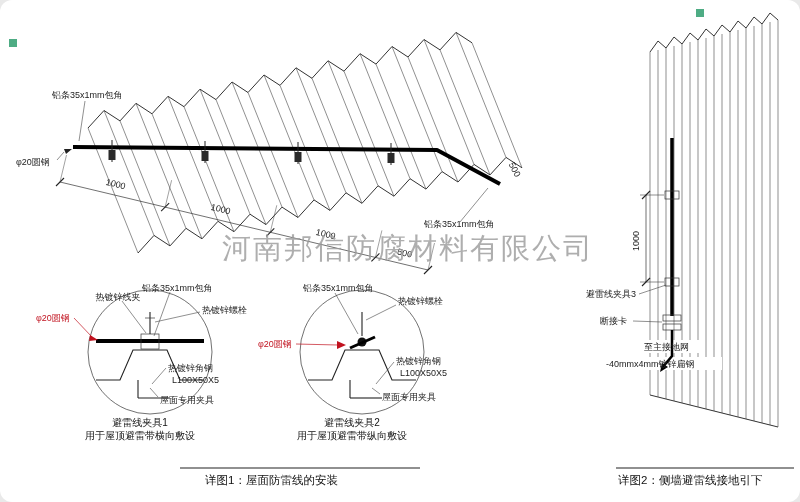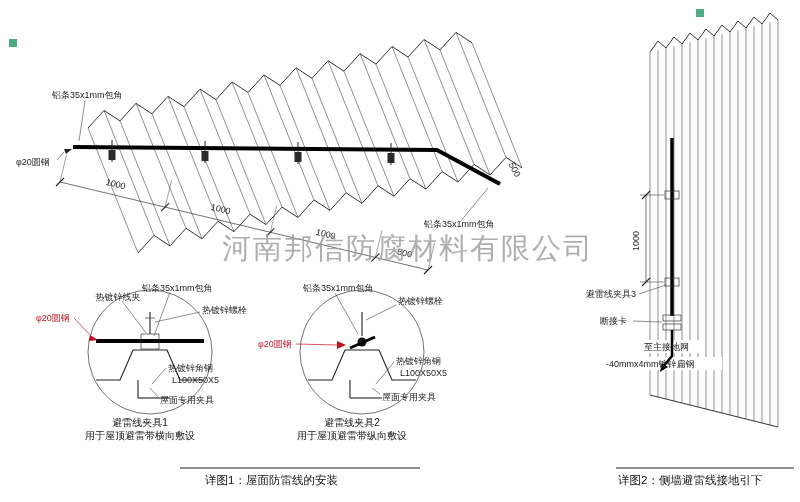--- a/index.html
+++ b/index.html
@@ -1,17 +1,17 @@
 <!DOCTYPE html>
 <html><head>
 <meta charset="utf-8">
 <style>
   html,body{margin:0;padding:0;background:#e9e9e9;}
   .page{width:800px;height:502px;background:#ffffff;position:relative;overflow:hidden;
-        font-family:"Liberation Sans","DejaVu Sans",sans-serif;}
+        font-family:"Liberation Sans","DejaVu Sans",sans-serif;border-radius:12px;}
   svg{display:block;}
   text{font-family:"Liberation Sans","DejaVu Sans",sans-serif;}
   .lbl{font-size:9px;fill:#222222;}
   .lbl-red{font-size:9px;fill:#c1121f;}
   .dim{font-size:9px;fill:#222222;}
   .cap{font-size:11.5px;fill:#111111;}
   .cap2{font-size:10px;fill:#111111;}
   .wm{font-size:29px;fill:#9b9b9b;opacity:.8;letter-spacing:2px;}
   .thin{stroke:#333;stroke-width:.7;fill:none;}
   .med{stroke:#222;stroke-width:1.1;fill:none;}

